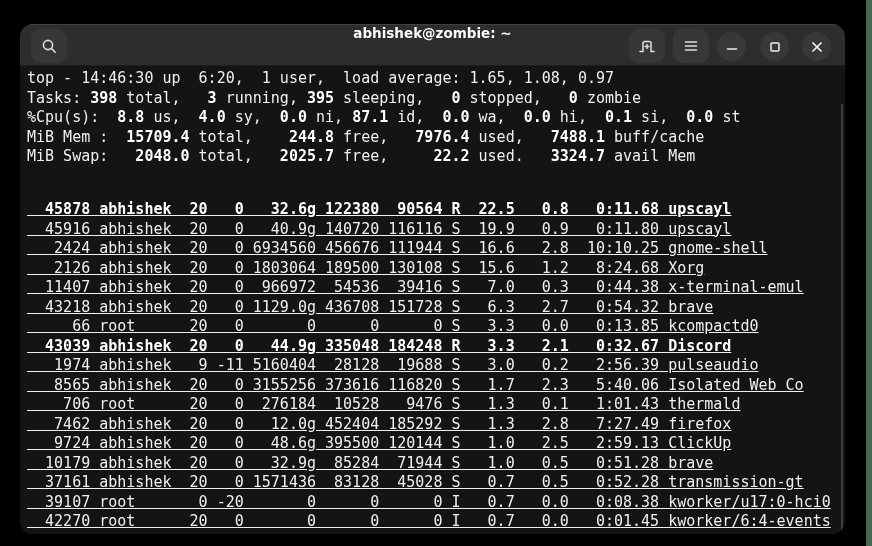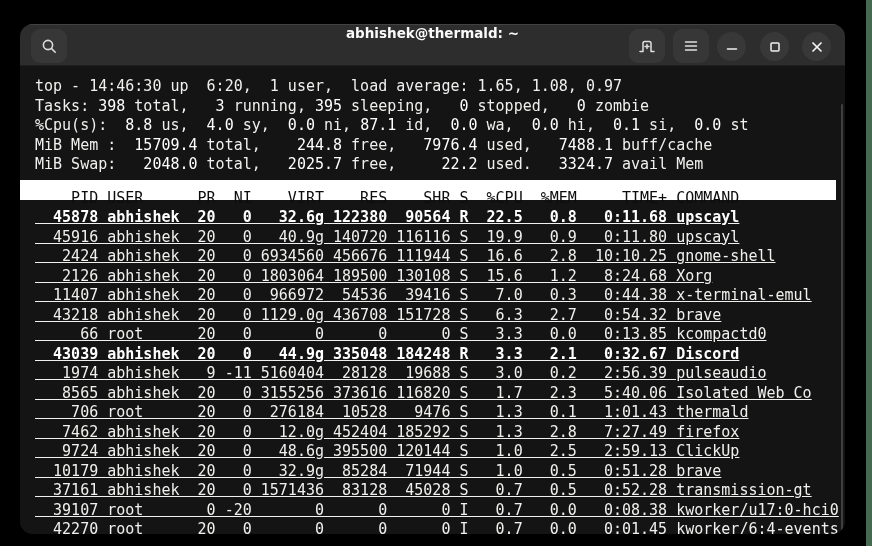--- a/index.html
+++ b/index.html
@@ -26,23 +26,23 @@
   #btn-search{left:11px;}
   #btn-newtab{right:180px;}
   #btn-menu{right:136px;}
   #btn-min{right:99px;}
   #btn-max{right:56px;}
   #btn-close{right:14px;}
   .terminal{
     position:absolute;left:0;top:42px;width:100%;height:468px;background:#141414;
     font:15px "DejaVu Sans Mono","Liberation Mono",monospace;
   }
-  pre{margin:8px;font:inherit;line-height:19.5px;white-space:pre;color:#f0f0ee;}
+  pre{margin:0;font:inherit;line-height:19.5px;white-space:pre;color:#f0f0ee;}
   #summary{position:absolute;left:7px;top:3px;}
-  #summary b{font-weight:400;color:#ffffff;}
+  #summary b{font-weight:700;color:#ffffff;}
   .header-bar{
     position:absolute;left:0;top:114px;width:816px;height:20px;background:#ffffff;
   }
   .header-bar pre{position:absolute;left:7px;top:0;line-height:20px;color:#0d0d0d;}
   #rows{position:absolute;left:7px;top:134px;text-decoration:underline;}
   #rows .row{height:19.5px;}
   #rows .row.bold{font-weight:700;color:#ffffff;}
   .scrollbar{position:absolute;right:2px;top:38px;width:2px;height:428px;background:#3f3f3f;border-radius:1px;}
   svg{display:block;}
 </style>
@@ -57,21 +57,21 @@
     <div class="titlebar">
       <button class="tb-btn tb-rect" id="btn-search">
         <span>
           <svg width="17" height="17" viewBox="0 0 17 17" fill="none" stroke="#dcdcdc" stroke-width="1.6" stroke-linecap="round">
             <circle cx="7" cy="7" r="4.6"></circle>
               <line x1="10.6" y1="10.6" x2="14.2" y2="14.2"></line>
           </svg>
         </span>
       </button>
 
-      <div class="title">abhishek@thermald: ~</div>
+      <div class="title">abhishek@zombie: ~</div>
 
       <button class="tb-btn tb-rect" id="btn-newtab">
         <span>
           <svg width="18" height="18" viewBox="0 0 18 18" fill="none" stroke="#e0e0e0" stroke-width="1.5" stroke-linecap="round">
             <path d="M2 14.5 H5 M5 14.5 V6.3 Q5 4.5 6.8 4.5 H11.2 Q13 4.5 13 6.3 V14.5 M13 14.5 H16"></path>
             <path d="M9 7.4 V11.4 M7 9.4 H11"></path>
           </svg>
         </span>
       </button>
 
@@ -106,21 +106,18 @@
           <svg width="18" height="18" viewBox="0 0 18 18" fill="none" stroke="#f2f2f2" stroke-width="1.7" stroke-linecap="round">
             <line x1="5" y1="5" x2="13" y2="13"></line>
               <line x1="13" y1="5" x2="5" y2="13"></line>
           </svg>
         </span>
       </button>
     </div>
 
     <div class="terminal">
       <pre id="summary"><div><span>top - 14:46:30 up  6:20,  1 user,  load average: 1.65, 1.08, 0.97</span></div><div><span>Tasks: </span><b>398</b><span> total, </span><b>  3</b><span> running, </span><b>395</b><span> sleeping, </span><b>  0</b><span> stopped, </span><b>  0</b><span> zombie</span></div><div><span>%Cpu(s): </span><b> 8.8</b><span> us, </span><b> 4.0</b><span> sy, </span><b> 0.0</b><span> ni, </span><b>87.1</b><span> id, </span><b> 0.0</b><span> wa, </span><b> 0.0</b><span> hi, </span><b> 0.1</b><span> si, </span><b> 0.0</b><span> st</span></div><div><span>MiB Mem : </span><b> 15709.4</b><span> total, </span><b>   244.8</b><span> free, </span><b>  7976.4</b><span> used, </span><b>  7488.1</b><span> buff/cache</span></div><div><span>MiB Swap: </span><b>  2048.0</b><span> total, </span><b>  2025.7</b><span> free, </span><b>    22.2</b><span> used. </span><b>  3324.7</b><span> avail Mem</span></div></pre>
-      <div class="header-bar">
-        <pre id="header-line">    PID USER      PR  NI    VIRT    RES    SHR S  %CPU  %MEM     TIME+ COMMAND</pre>
-      </div>
       <pre id="rows"><div class="row bold">  45878 abhishek  20   0   32.6g 122380  90564 R  22.5   0.8   0:11.68 upscayl</div><div class="row">  45916 abhishek  20   0   40.9g 140720 116116 S  19.9   0.9   0:11.80 upscayl</div><div class="row">   2424 abhishek  20   0 6934560 456676 111944 S  16.6   2.8  10:10.25 gnome-shell</div><div class="row">   2126 abhishek  20   0 1803064 189500 130108 S  15.6   1.2   8:24.68 Xorg</div><div class="row">  11407 abhishek  20   0  966972  54536  39416 S   7.0   0.3   0:44.38 x-terminal-emul</div><div class="row">  43218 abhishek  20   0 1129.0g 436708 151728 S   6.3   2.7   0:54.32 brave</div><div class="row">     66 root      20   0       0      0      0 S   3.3   0.0   0:13.85 kcompactd0</div><div class="row bold">  43039 abhishek  20   0   44.9g 335048 184248 R   3.3   2.1   0:32.67 Discord</div><div class="row">   1974 abhishek   9 -11 5160404  28128  19688 S   3.0   0.2   2:56.39 pulseaudio</div><div class="row">   8565 abhishek  20   0 3155256 373616 116820 S   1.7   2.3   5:40.06 Isolated Web Co</div><div class="row">    706 root      20   0  276184  10528   9476 S   1.3   0.1   1:01.43 thermald</div><div class="row">   7462 abhishek  20   0   12.0g 452404 185292 S   1.3   2.8   7:27.49 firefox</div><div class="row">   9724 abhishek  20   0   48.6g 395500 120144 S   1.0   2.5   2:59.13 ClickUp</div><div class="row">  10179 abhishek  20   0   32.9g  85284  71944 S   1.0   0.5   0:51.28 brave</div><div class="row">  37161 abhishek  20   0 1571436  83128  45028 S   0.7   0.5   0:52.28 transmission-gt</div><div class="row">  39107 root       0 -20       0      0      0 I   0.7   0.0   0:08.38 kworker/u17:0-hci0</div><div class="row">  42270 root      20   0       0      0      0 I   0.7   0.0   0:01.45 kworker/6:4-events</div></pre>
       <div class="scrollbar"></div>
     </div>
 
   </div>
 </div>
 
 </body></html>

